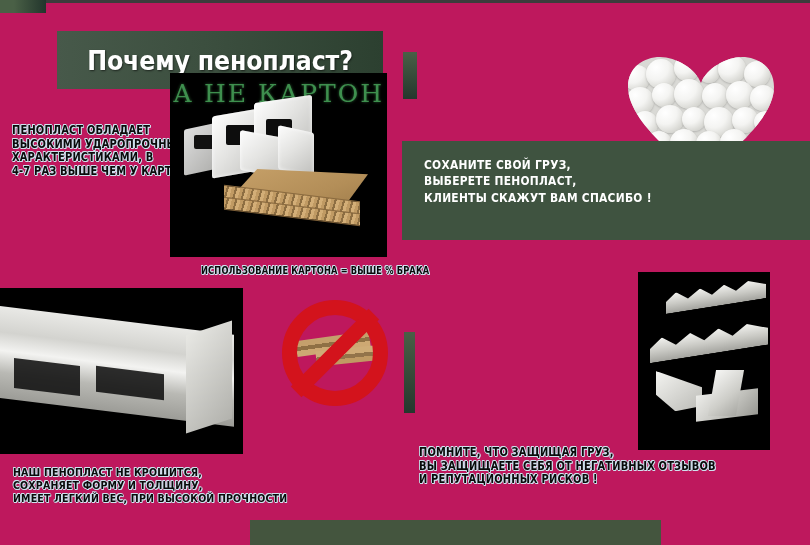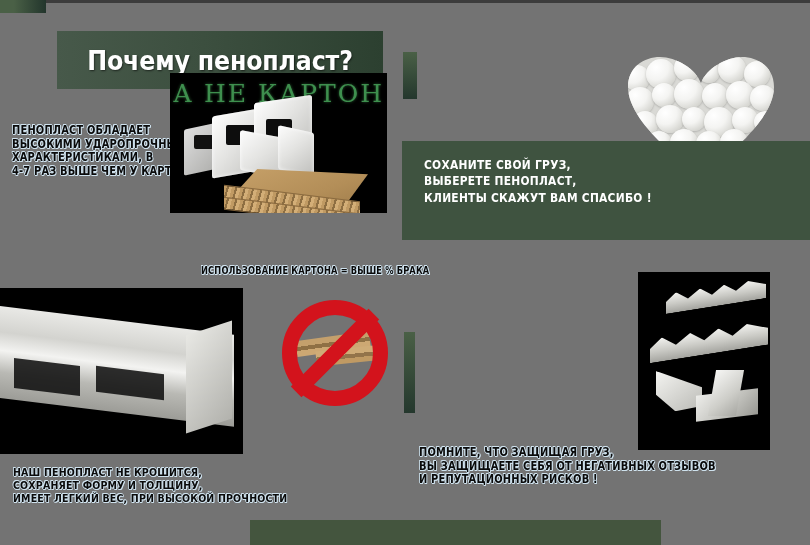--- a/index.html
+++ b/index.html
@@ -3,21 +3,21 @@
 <meta charset="utf-8">
 <style>
   html,body{margin:0;padding:0;}
   body{
     width:810px;height:545px;
     background:#ffffff;
     font-family:"Liberation Sans", sans-serif;
     overflow:hidden;
     position:relative;
   }
-  .slide{position:relative;width:810px;height:545px;overflow:hidden;background:#737373;}
+  .slide{position:relative;width:810px;height:545px;overflow:hidden;background:#be185d;}
 
   
   .topline{position:absolute;left:0;top:0;width:810px;height:3px;background:#3c3c3c;}
   .corner-block{position:absolute;left:0;top:0;width:46px;height:13px;
     background:linear-gradient(to right,#4a6046 0%,#4a6046 30%,#22352c 100%);}
   .vbar{position:absolute;}
   .vbar-1{left:403px;top:52px;width:14px;height:47px;
     background:linear-gradient(to bottom,#4a6046 0%,#24372d 100%);}
   .vbar-2{left:404px;top:332px;width:11px;height:81px;
     background:linear-gradient(to bottom,#4a6046 0%,#24372d 100%);}
@@ -61,21 +61,21 @@
   .green-box-text{
     position:absolute;left:424px;top:157px;
     font-family:"DejaVu Sans", sans-serif;
     font-weight:bold;color:#ffffff;font-size:11.6px;line-height:1.42;
     white-space:pre-line;letter-spacing:.3px;
     transform:scaleX(.92);transform-origin:left top;
   }
 
   
   .photo{position:absolute;background:#000;overflow:hidden;}
-  .ph-karton{left:170px;top:73px;width:217px;height:140px;}
+  .ph-karton{left:170px;top:73px;width:217px;height:184px;}
   .ph-karton .label{
     position:absolute;left:50%;top:6px;transform:translateX(-50%);
     color:#3e8f4e;font-size:25px;font-weight:500;
     font-family:"DejaVu Serif", serif;letter-spacing:2px;white-space:nowrap;
     text-shadow:0 0 3px rgba(70,160,85,.6);
   }
   
   .foam{position:absolute;border-radius:3px;
     background:linear-gradient(135deg,#fdfdfd 0%,#e3e3e1 45%,#bdbdba 100%);
     box-shadow:inset 0 0 4px rgba(255,255,255,.8);}

